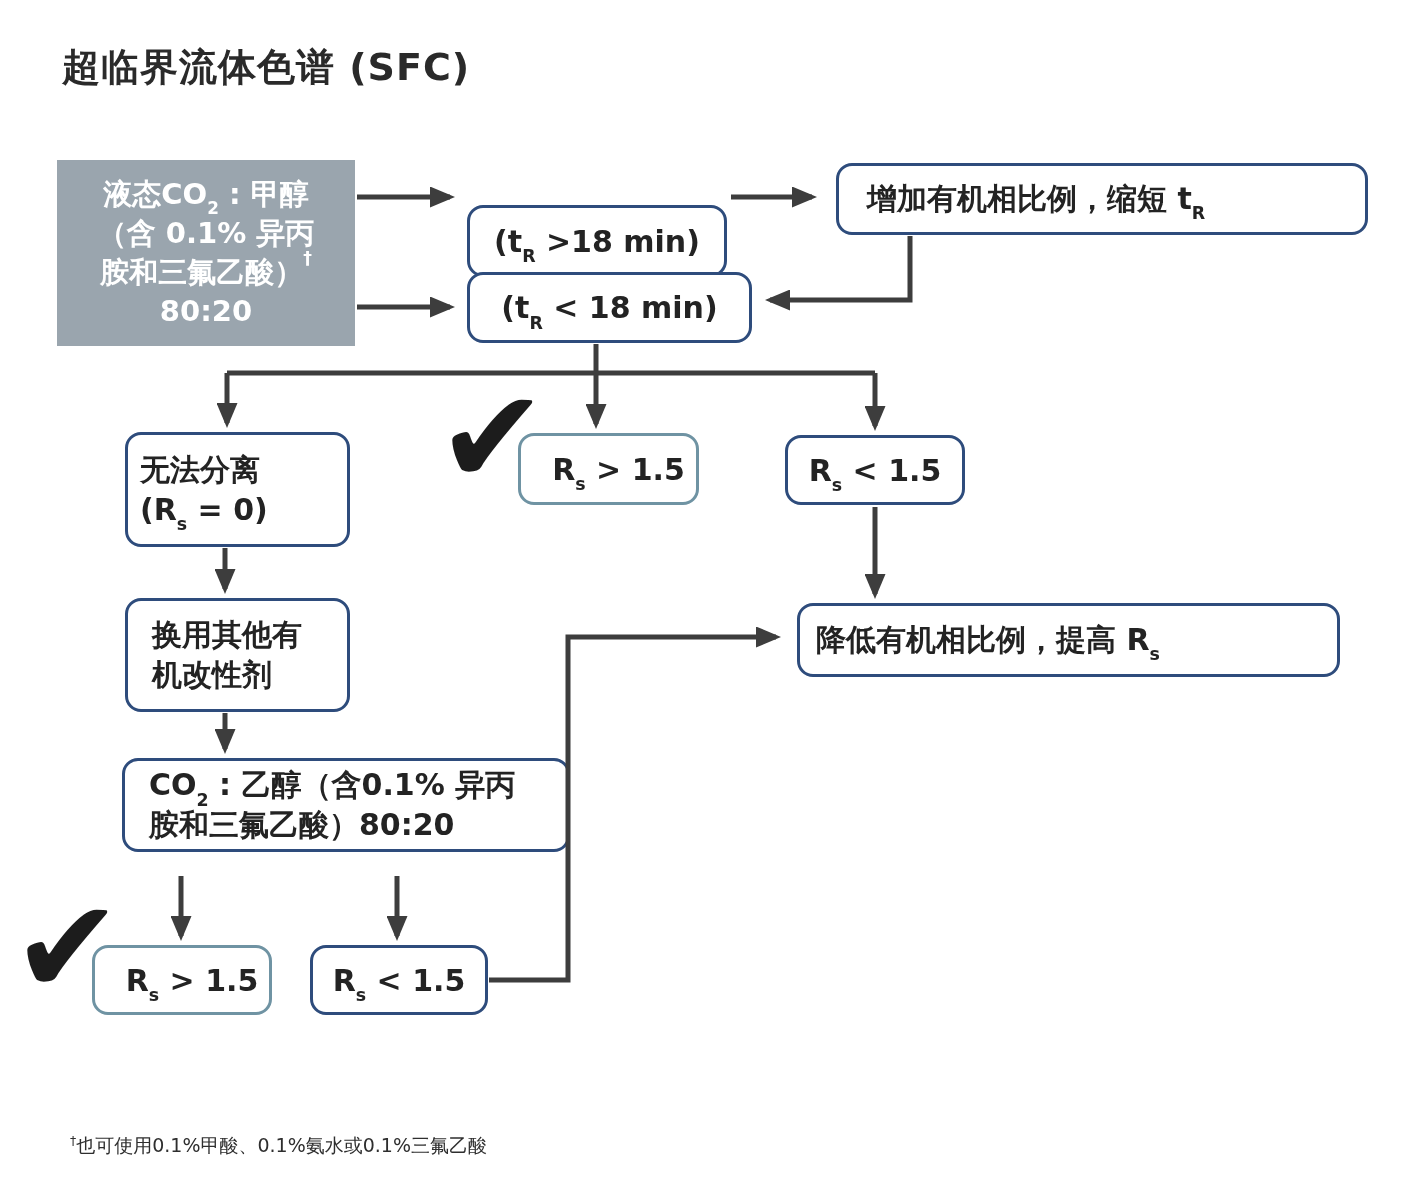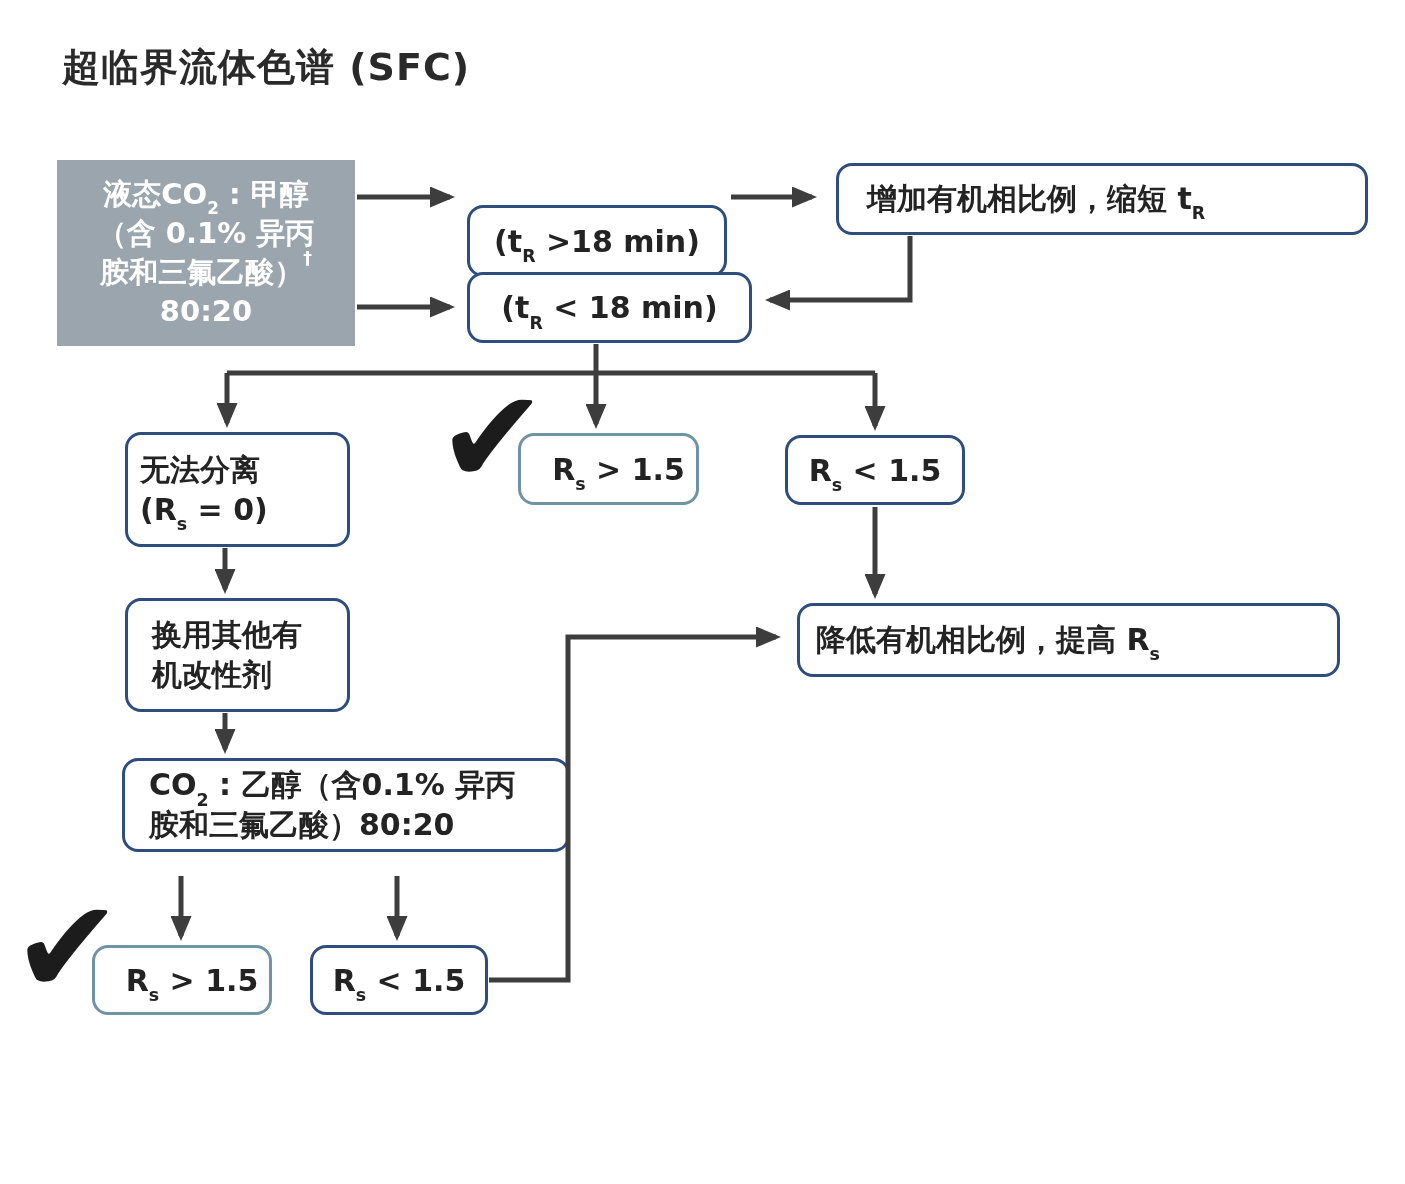--- a/index.html
+++ b/index.html
@@ -124,14 +124,15 @@
       <path d="M875 373 V426" marker-end="url(#ah)"></path>
       <path d="M225 548 V589" marker-end="url(#ah)"></path>
       <path d="M225 713 V749" marker-end="url(#ah)"></path>
       <path d="M181 876 V936" marker-end="url(#ah)"></path>
       <path d="M397 876 V936" marker-end="url(#ah)"></path>
       <path d="M875 507 V594" marker-end="url(#ah)"></path>
       <path d="M489 980 H568 V637 H776" marker-end="url(#ah)"></path>
     </g>
   </svg>
 
+  <div class="footnote"><sup>†</sup><span>也可使用0.1%甲酸、0.1%氨水或0.1%三氟乙酸</span></div>
 
 </div>
 
 </body></html>

